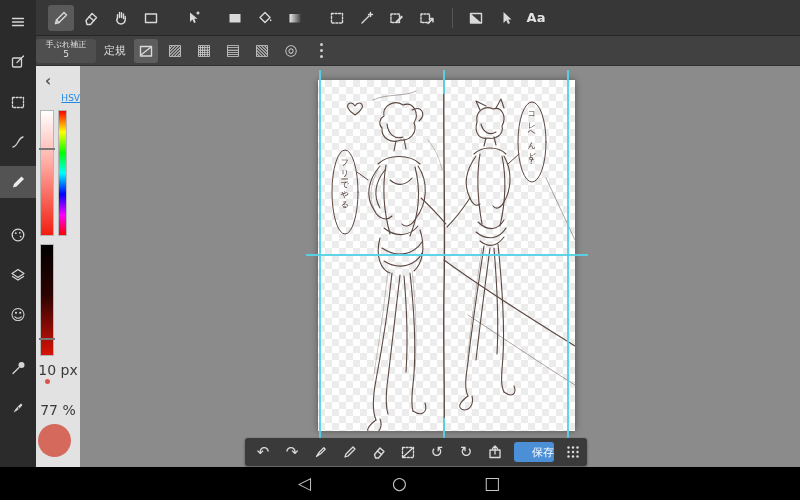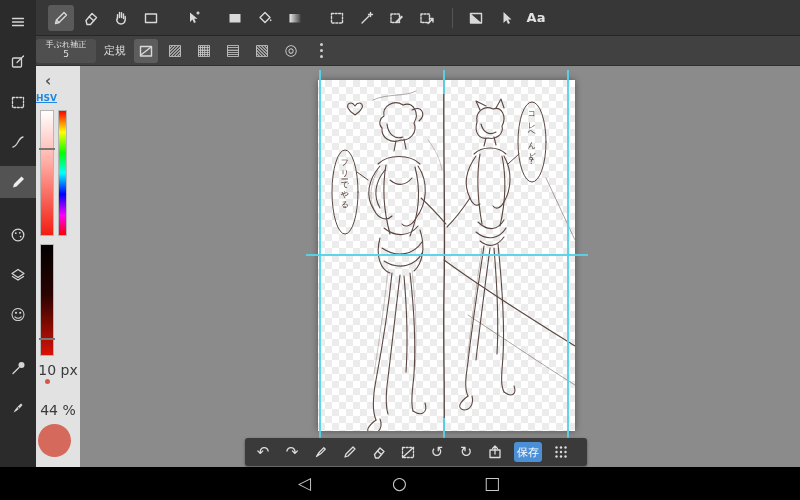--- a/index.html
+++ b/index.html
@@ -36,21 +36,21 @@
     display:flex;flex-direction:column;align-items:center;padding-top:6px}
   .sitem{width:36px;height:32px;margin-bottom:8px;display:flex;align-items:center;justify-content:center;flex:0 0 auto}
   .sitem.sel{background:#535353}
   .sitem.bigap{margin-top:13px}
   .sic{stroke:#d5d5d5;fill:none;stroke-width:1.3;stroke-linecap:round;stroke-linejoin:round}
   .smile{font-size:15px;color:#d5d5d5;line-height:1}
 
   
   .cpanel{position:absolute;left:36px;top:66px;width:44px;height:401px;background:#e2e2e2;z-index:25}
   .chev{position:absolute;left:9px;top:8px;font-size:15px;font-weight:bold;color:#555;line-height:1}
-  .hsv{position:absolute;left:0;top:27px;width:100%;text-align:left;font-size:9px;font-weight:bold;
+  .hsv{position:absolute;left:0;top:27px;width:100%;text-align:right;font-size:9px;font-weight:normal;
     color:#1e88e5;text-decoration:underline}
   .satbar{position:absolute;left:4px;top:44px;width:14px;height:126px;
     background:linear-gradient(#ffffff,#ffb0a8 40%,#f21d10);border:1px solid #b5b5b5}
   .huebar{position:absolute;left:22px;top:44px;width:9px;height:126px;border:1px solid #b5b5b5;
     background:linear-gradient(#f00,#ff0 17%,#0f0 34%,#0ff 50%,#00f 67%,#f0f 84%,#f00)}
   .valbar{position:absolute;left:4px;top:178px;width:14px;height:112px;border:1px solid #b5b5b5;
     background:linear-gradient(#000 0%,#2a0300 45%,#d81205 100%)}
   .marker{position:absolute;width:16px;height:2px;background:#fff;border:1px solid #777;left:3px}
   .m1{top:82px}.m2{top:272px}
   .sizelbl,.opalbl{position:absolute;left:0;width:100%;text-align:center;font-size:14px;color:#3a3a3a}
@@ -66,22 +66,22 @@
   .gv{width:2px}.gh{height:2px}
   .vtext{position:absolute;writing-mode:vertical-rl;text-orientation:upright;font-size:8px;
     color:#4a342d;letter-spacing:1px;z-index:5;line-height:1.1}
 
   
   .bbar{position:absolute;left:245px;top:438px;width:342px;height:28px;background:#3a3a3a;border-radius:3px;
     display:flex;align-items:center;padding:0 8px;z-index:40;box-shadow:0 1px 3px rgba(0,0,0,.4)}
   .bbtn{width:20px;height:22px;margin-right:9px;display:flex;align-items:center;justify-content:center;flex:0 0 auto}
   .bglyph{font-size:15px;color:#ddd;line-height:1}
   .bic{stroke:#ddd;fill:none;stroke-width:1.3;stroke-linecap:round;stroke-linejoin:round}
-  .save{width:28px;height:20px;background:#4b8fd6;border-radius:3px;color:#fff;font-size:11px;
-    display:flex;align-items:center;justify-content:center;margin-right:9px;flex:0 0 auto}
+  .save{width:40px;height:20px;background:#4b8fd6;border-radius:3px;color:#fff;font-size:11px;
+    display:flex;align-items:center;justify-content:flex-end;margin-right:9px;flex:0 0 auto}
 
   
   .navbar{position:absolute;left:0;bottom:0;width:800px;height:33px;background:#000;z-index:50}
   .navic{position:absolute;top:6px;font-size:17px;color:#c9c9c9;line-height:1.2}
   .nback{left:298px}.nhome{left:392px}.nrecent{left:484px}
 </style>
 </head>
 <body>
 
 <div class="stage">
@@ -273,21 +273,21 @@
   <div class="cpanel">
     <div class="chev">‹</div>
     <div class="hsv">HSV</div>
     <div class="satbar"></div>
     <div class="huebar"></div>
     <div class="marker m1"></div>
     <div class="valbar"></div>
     <div class="marker m2"></div>
     <div class="sizelbl">10 px</div>
     <div class="bdot"></div>
-    <div class="opalbl">44 %</div>
+    <div class="opalbl">77 %</div>
     <div class="bcircle"></div>
   </div>
 
   <div class="carea">
     <div class="canvas">
       <svg width="257" height="351" viewBox="0 0 257 351">
         <g stroke="#4a342d" fill="none" stroke-width="1.1" stroke-linecap="round" stroke-linejoin="round" opacity="0.9">
 
           <path d="M126 0 C125 60 127.5 140 126 210 C125 270 127 315 126 351" stroke-width="1.4"></path>
           <path d="M126 180 C160 205 215 240 257 266"></path>

